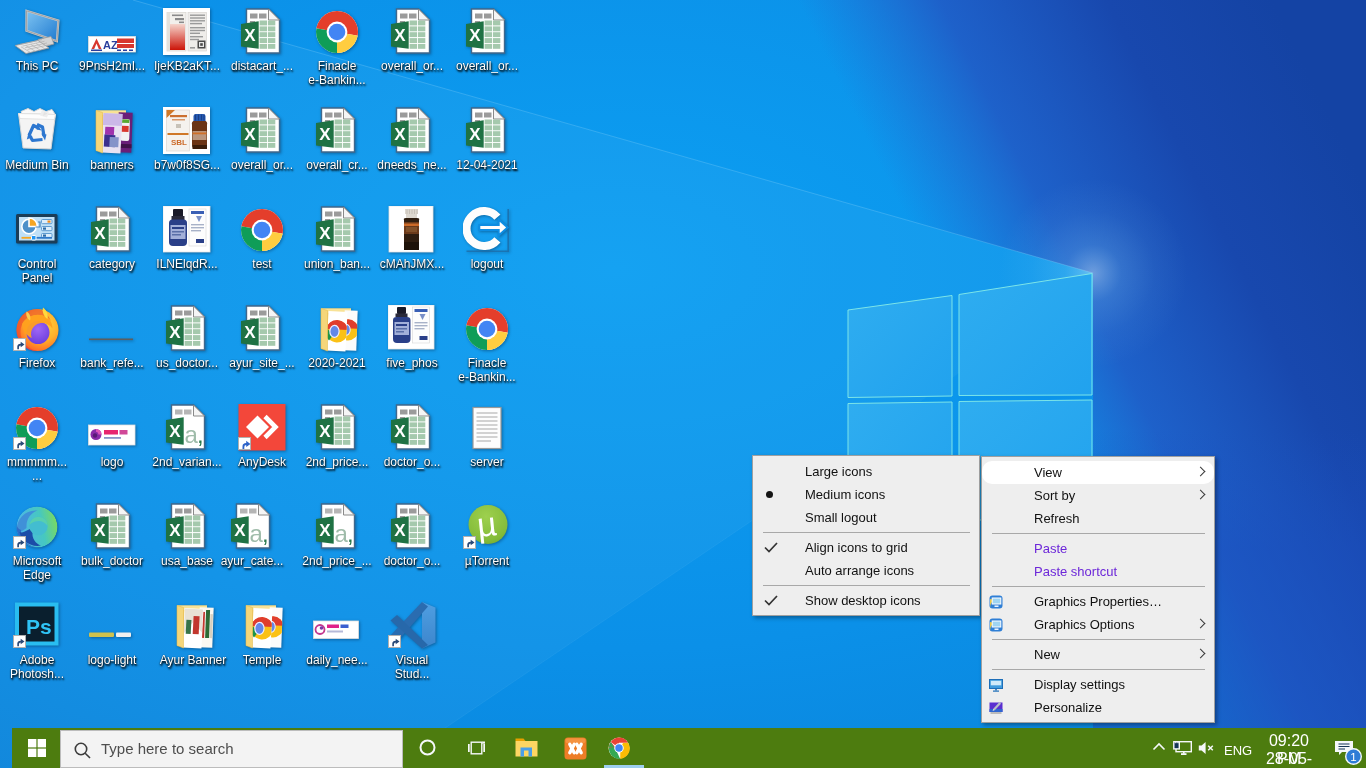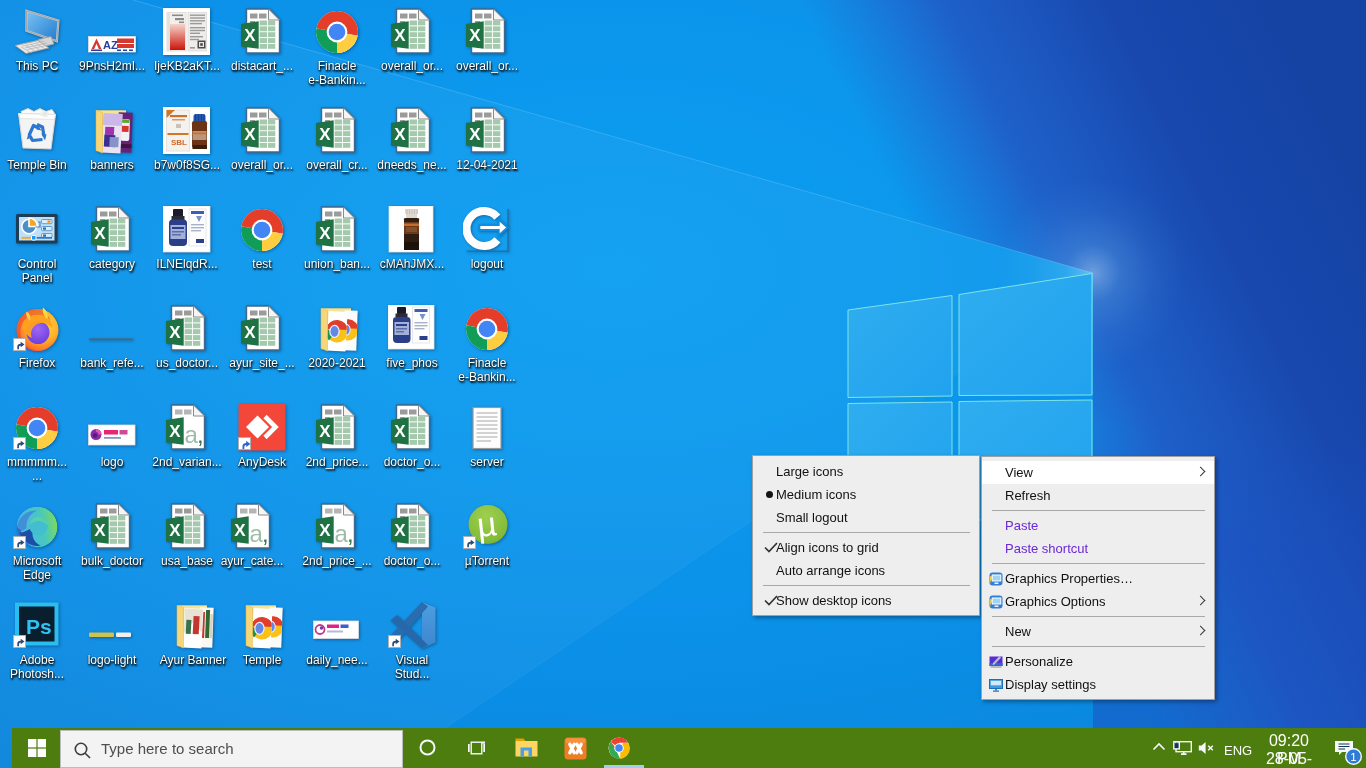--- a/index.html
+++ b/index.html
@@ -5,23 +5,23 @@
 #desk{position:absolute;inset:0;width:1366px;height:768px;background:#0d8ade;}
 #wp{position:absolute;left:0;top:0;}
 
 .ico{position:absolute;width:76px;text-align:center;}
 .ig{width:48px;height:48px;margin:0 auto;position:relative;}.ig>svg{filter:drop-shadow(1px 1.5px 1.5px rgba(0,25,55,.4));}
 .lbl{margin-top:3px;font-size:12px;line-height:14px;color:#fff;text-shadow:1px 2px 2px rgba(0,0,0,.95),0 1px 2px rgba(0,0,0,.8),0 0 1px rgba(0,0,0,.5);}
 .sc{position:absolute;left:0;bottom:2px;width:13px;height:13px;background:#fff;border:1px solid #b0b0b0;box-sizing:border-box;}
 .sc svg{position:absolute;left:1px;top:1px;}
 
 .menu{position:absolute;background:#eeeeee;border:1px solid #a0a0a0;box-shadow:2px 2px 4px rgba(0,0,0,.35);font-size:13px;color:#111;}
-.menu .mi{height:23px;line-height:23px;position:relative;padding-left:23px;white-space:nowrap;}
+.menu .mi{height:23px;line-height:23px;position:relative;padding-left:52px;white-space:nowrap;}
 .menu .sep{height:1px;background:#a8a8a8;margin:3px 9px 3px 10px;}
-.menu .hl{background:#fff;}
+.menu .hl{background:#fff;border-radius:10px;}
 .menu .dis{color:#6d28d9;}
 .menu .arr{position:absolute;right:10px;top:7px;width:6px;height:6px;border:solid #3a3a3a;border-width:1.6px 1.6px 0 0;transform:rotate(45deg);}.dot{position:absolute;left:13px;top:8px;width:7px;height:7px;border-radius:50%;background:#141414;}
 .menu .micon{position:absolute;left:7px;top:5px;width:14px;height:14px;}
 
 #tb{position:absolute;left:12px;top:728px;width:1366px;height:40px;background:#4d7c0f;}
 #search{position:absolute;left:48px;top:2px;width:343px;height:38px;background:#f3f3f3;border:1px solid #bcbcbc;box-sizing:border-box;color:#4e4e4e;font-size:15px;}
 #search span{position:absolute;left:40px;top:9px;}
 .tray{position:absolute;color:#fff;font-size:16px;}
 </style></head>
 <body>
@@ -537,21 +537,21 @@
 <div class="ico" style="left:449px;top:8px;">
         <div class="ig"><svg width="48" height="48" viewBox="0 0 48 48">
             <use href="#xl"></use>
           </svg></div>
         <div class="lbl">overall_or...</div>
       </div>
 <div class="ico" style="left:-1px;top:107px;">
         <div class="ig"><svg width="48" height="48" viewBox="0 0 48 48">
             <use href="#recycle"></use>
           </svg></div>
-        <div class="lbl">Temple Bin</div>
+        <div class="lbl">Medium Bin</div>
       </div>
 <div class="ico" style="left:74px;top:107px;">
         <div class="ig"><svg width="48" height="48" viewBox="0 0 48 48">
             <use href="#fimg"></use>
           </svg></div>
         <div class="lbl">banners</div>
       </div>
 <div class="ico" style="left:149px;top:107px;">
         <div class="ig"><svg width="48" height="48" viewBox="0 0 48 48">
             <use href="#tb7"></use>
@@ -829,20 +829,21 @@
  <div class="sep"></div>
  <div class="mi"><svg width="14" height="11" viewBox="0 0 14 11" style="position:absolute;left:11px;top:6px">
           <path d="M1 5.5 L5 9.5 L13 1" stroke="#333" stroke-width="1.7" fill="none"></path>
         </svg>Show desktop icons</div>
  <div style="height:3px"></div>
 </div>
 
 <div class="menu" id="main" style="left:981px;top:456px;width:232px;">
  <div style="height:4px"></div>
  <div class="mi hl">View<span class="arr"></span></div>
+ <div class="mi">Sort by<span class="arr"></span></div>
  <div class="mi">Refresh</div>
  <div class="sep"></div>
  <div class="mi dis">Paste</div>
  <div class="mi dis">Paste shortcut</div>
  <div class="sep"></div>
  <div class="mi"><svg class="micon" viewBox="0 0 14 14">
           <rect x="0.5" y="0.5" width="13" height="13" rx="3" fill="#2f7fd6"></rect>
           <path d="M1 13 Q1 7 6 5 L1 4 Z" fill="#e8c84a"></path>
           <rect x="3.2" y="3" width="8.6" height="6" fill="#9fd4f2" stroke="#fff" stroke-width="1"></rect>
           <rect x="5.5" y="10.5" width="4" height="1.4" fill="#fff"></rect>
@@ -850,32 +851,32 @@
  <div class="mi"><svg class="micon" viewBox="0 0 14 14">
           <rect x="0.5" y="0.5" width="13" height="13" rx="3" fill="#2f7fd6"></rect>
           <path d="M1 13 Q1 7 6 5 L1 4 Z" fill="#e8c84a"></path>
           <rect x="3.2" y="3" width="8.6" height="6" fill="#9fd4f2" stroke="#fff" stroke-width="1"></rect>
           <rect x="5.5" y="10.5" width="4" height="1.4" fill="#fff"></rect>
         </svg>Graphics Options<span class="arr"></span></div>
  <div class="sep"></div>
  <div class="mi">New<span class="arr"></span></div>
  <div class="sep"></div>
  <div class="mi"><svg class="micon" viewBox="0 0 14 14">
+          <rect x="0.5" y="1.5" width="13" height="9" fill="#3f9bdd" stroke="#1d6eb8" stroke-width="1"></rect>
+          <rect x="1.8" y="2.8" width="10.4" height="4.5" fill="#cfeafa"></rect>
+          <rect x="6.2" y="11" width="1.6" height="1.5" fill="#1d6eb8"></rect>
+          <rect x="4" y="12.5" width="6" height="1.2" fill="#1d6eb8"></rect>
+        </svg>Display settings</div>
+ <div class="mi"><svg class="micon" viewBox="0 0 14 14">
           <rect x="0.5" y="1.5" width="13" height="9.5" fill="#5a2fd0"></rect>
           <rect x="0.5" y="8" width="13" height="3" fill="#2f66d0"></rect>
           <path d="M10.5 1 L4.5 7.5 L6 9 L12 2.8 Z" fill="#b8bec6"></path>
           <path d="M4.5 7.5 L6 9 L3.6 9.9 Z" fill="#e8e2d2"></path>
           <rect x="1.5" y="11.5" width="11" height="1" fill="#888"></rect>
         </svg>Personalize</div>
- <div class="mi"><svg class="micon" viewBox="0 0 14 14">
-          <rect x="0.5" y="1.5" width="13" height="9" fill="#3f9bdd" stroke="#1d6eb8" stroke-width="1"></rect>
-          <rect x="1.8" y="2.8" width="10.4" height="4.5" fill="#cfeafa"></rect>
-          <rect x="6.2" y="11" width="1.6" height="1.5" fill="#1d6eb8"></rect>
-          <rect x="4" y="12.5" width="6" height="1.2" fill="#1d6eb8"></rect>
-        </svg>Display settings</div>
  <div style="height:3px"></div>
 </div>
 
 <div id="tb">
  <svg style="position:absolute;left:16px;top:11px;" width="18" height="18" viewBox="0 0 18 18">
   <rect x="0" y="0" width="8.4" height="8.4" fill="#fff"></rect>
         <rect x="9.6" y="0" width="8.4" height="8.4" fill="#fff"></rect>
   <rect x="0" y="9.6" width="8.4" height="8.4" fill="#fff"></rect>
         <rect x="9.6" y="9.6" width="8.4" height="8.4" fill="#fff"></rect>
  </svg>

